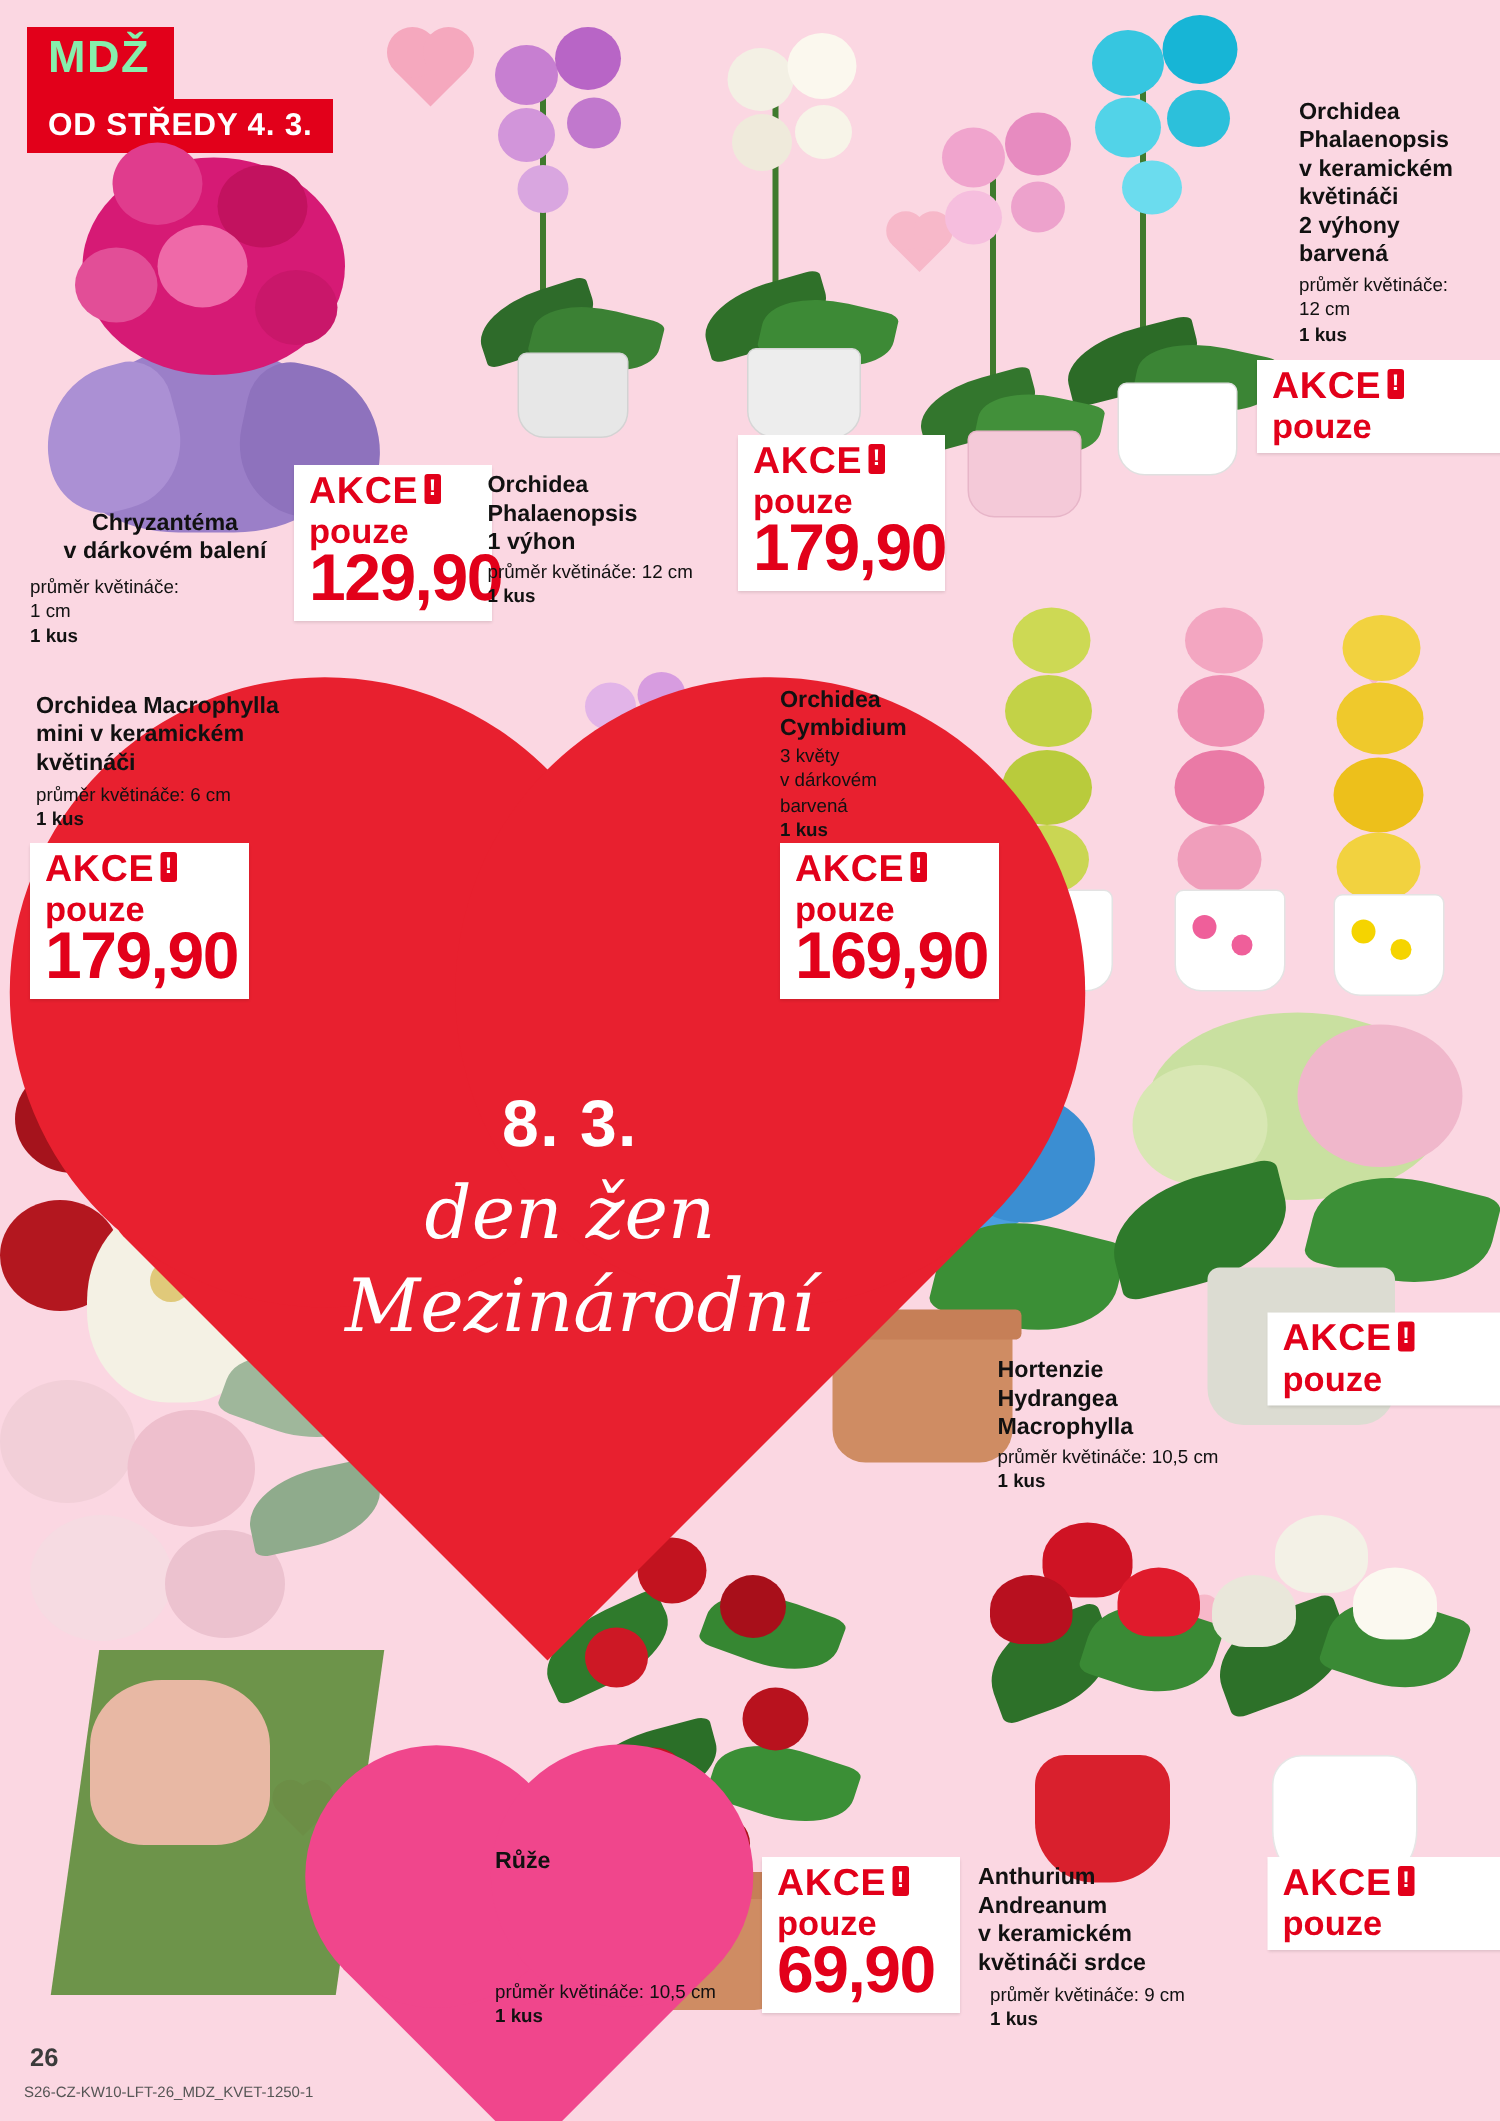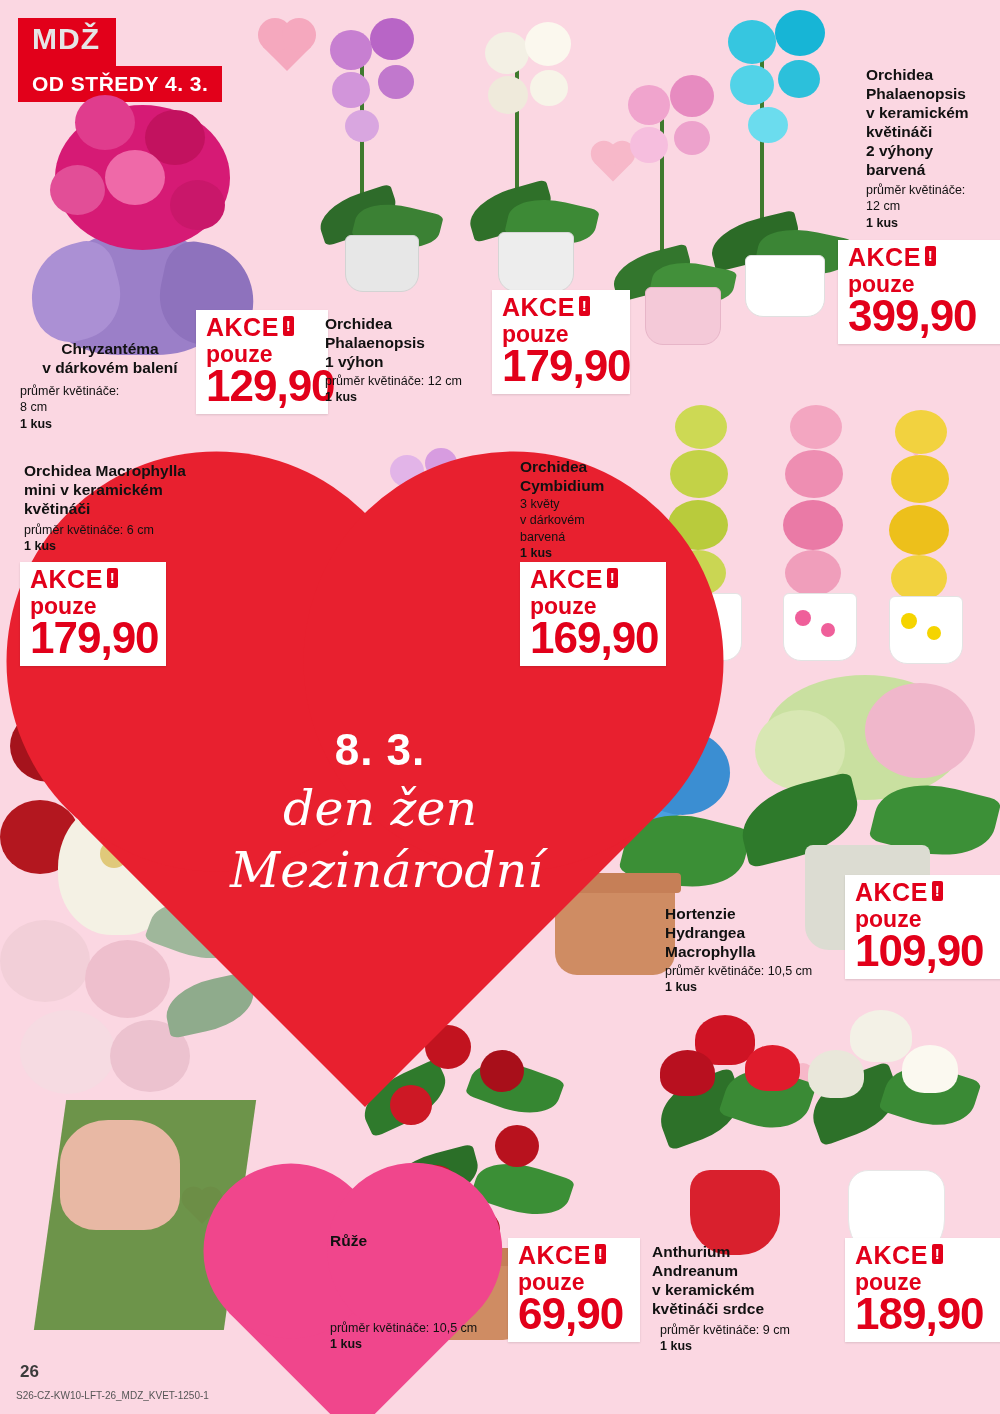--- a/index.html
+++ b/index.html
@@ -15,21 +15,21 @@
     transform:rotate(-45deg);
   }
   .h:before,.h:after{
     content:"";position:absolute;width:100%;height:100%;border-radius:50%;background:inherit;
   }
   .h:before{top:-50%;left:0;}
   .h:after{top:0;left:50%;}
 
   
   .mdz-badge{
-    position:absolute;left:18px;top:18px;background:#e2001a;color:#e5e5e5;
+    position:absolute;left:18px;top:18px;background:#e2001a;color:#86efac;
     font-weight:bold;letter-spacing:1px;padding:6px 16px 24px 14px;font-size:30px;
     line-height:1;
   }
   .mdz-sub{
     position:absolute;left:18px;top:66px;background:#e2001a;color:#fff;
     font-weight:bold;padding:7px 14px 8px 14px;font-size:21px;line-height:1;letter-spacing:.5px;
   }
 
   
   .ptitle{
@@ -293,21 +293,21 @@
 </div>
 
 <div class="pink-heart"></div>
 
 <div class="ptitle" style="left:20px;top:340px;width:180px;text-align:center;">
   <div>Chryzantéma</div>
   <div>v dárkovém balení</div>
 </div>
 <div class="pdesc" style="left:20px;top:383px;width:180px;">
   <div>průměr květináče:</div>
-  <div>8 cm</div>
+  <div>1 cm</div>
   <div style="font-weight:bold;">1 kus</div>
 </div>
 <div class="pricebox" style="left:196px;top:310px;width:112px;">
   <div class="akce">
     <span>AKCE</span>
     <span class="bang">!</span>
   </div>
   <div class="pouze">pouze</div>
   <div class="price">129,90</div>
 </div>
@@ -342,21 +342,20 @@
   <div>průměr květináče:</div>
   <div>12 cm</div>
   <div style="font-weight:bold;">1 kus</div>
 </div>
 <div class="pricebox" style="left:838px;top:240px;width:148px;">
   <div class="akce">
     <span>AKCE</span>
     <span class="bang">!</span>
   </div>
   <div class="pouze">pouze</div>
-  <div class="price">399,90</div>
 </div>
 
 <div class="ptitle" style="left:24px;top:462px;width:220px;">
   <div>Orchidea Macrophylla</div>
   <div>mini v keramickém</div>
   <div>květináči</div>
 </div>
 <div class="pdesc" style="left:24px;top:522px;width:220px;">
   <div>průměr květináče: 6 cm</div>
   <div style="font-weight:bold;">1 kus</div>
@@ -397,21 +396,20 @@
 <div class="pdesc" style="left:665px;top:963px;width:200px;">
   <div>průměr květináče: 10,5 cm</div>
   <div style="font-weight:bold;">1 kus</div>
 </div>
 <div class="pricebox" style="left:845px;top:875px;width:140px;">
   <div class="akce">
     <span>AKCE</span>
     <span class="bang">!</span>
   </div>
   <div class="pouze">pouze</div>
-  <div class="price">109,90</div>
 </div>
 
 <div class="ptitle" style="left:330px;top:1232px;width:160px;">
   <div>Růže</div>
 </div>
 <div class="pdesc" style="left:330px;top:1320px;width:190px;">
   <div>průměr květináče: 10,5 cm</div>
   <div style="font-weight:bold;">1 kus</div>
 </div>
 <div class="pricebox" style="left:508px;top:1238px;width:112px;">
@@ -432,17 +430,16 @@
 <div class="pdesc" style="left:660px;top:1322px;width:190px;">
   <div>průměr květináče: 9 cm</div>
   <div style="font-weight:bold;">1 kus</div>
 </div>
 <div class="pricebox" style="left:845px;top:1238px;width:140px;">
   <div class="akce">
     <span>AKCE</span>
     <span class="bang">!</span>
   </div>
   <div class="pouze">pouze</div>
-  <div class="price">189,90</div>
 </div>
 
 <div class="pagenum">26</div>
 <div class="code">S26-CZ-KW10-LFT-26_MDZ_KVET-1250-1</div>
 
 </body></html>

